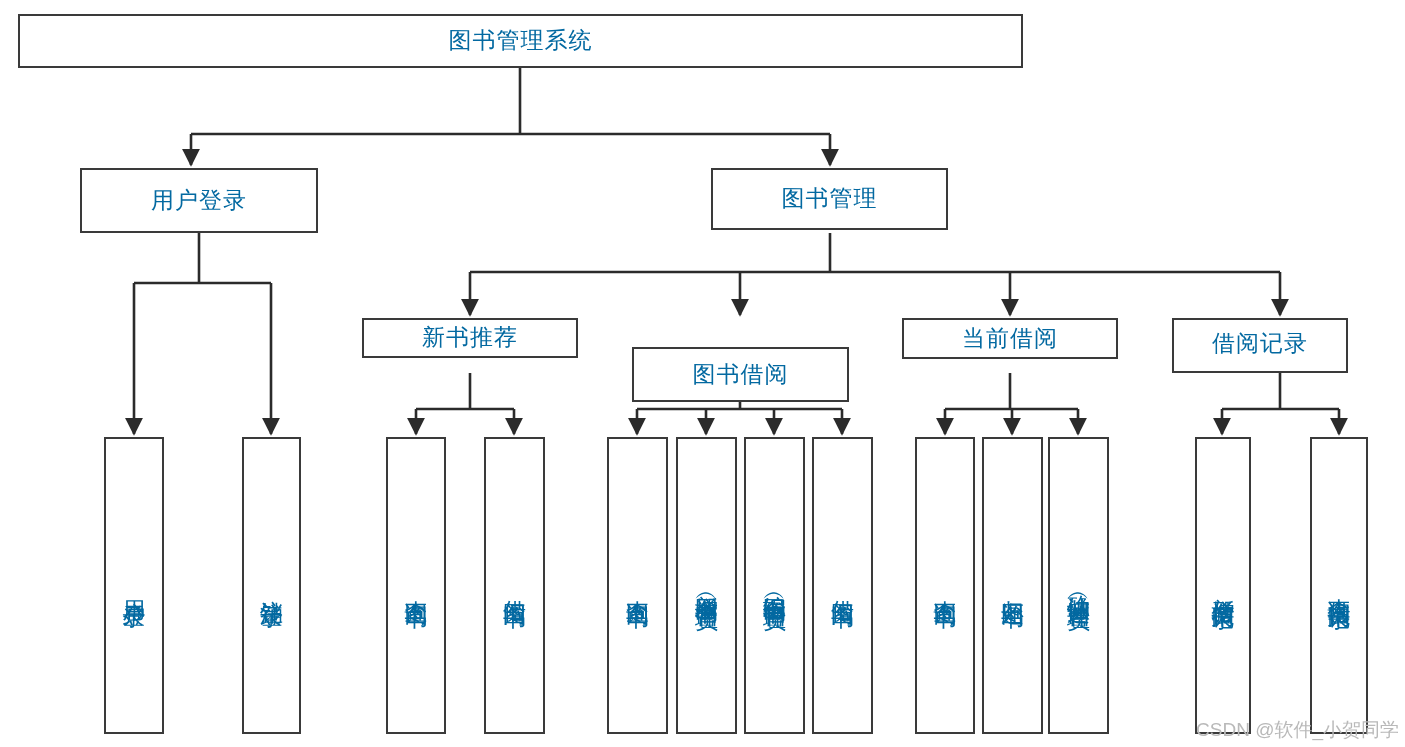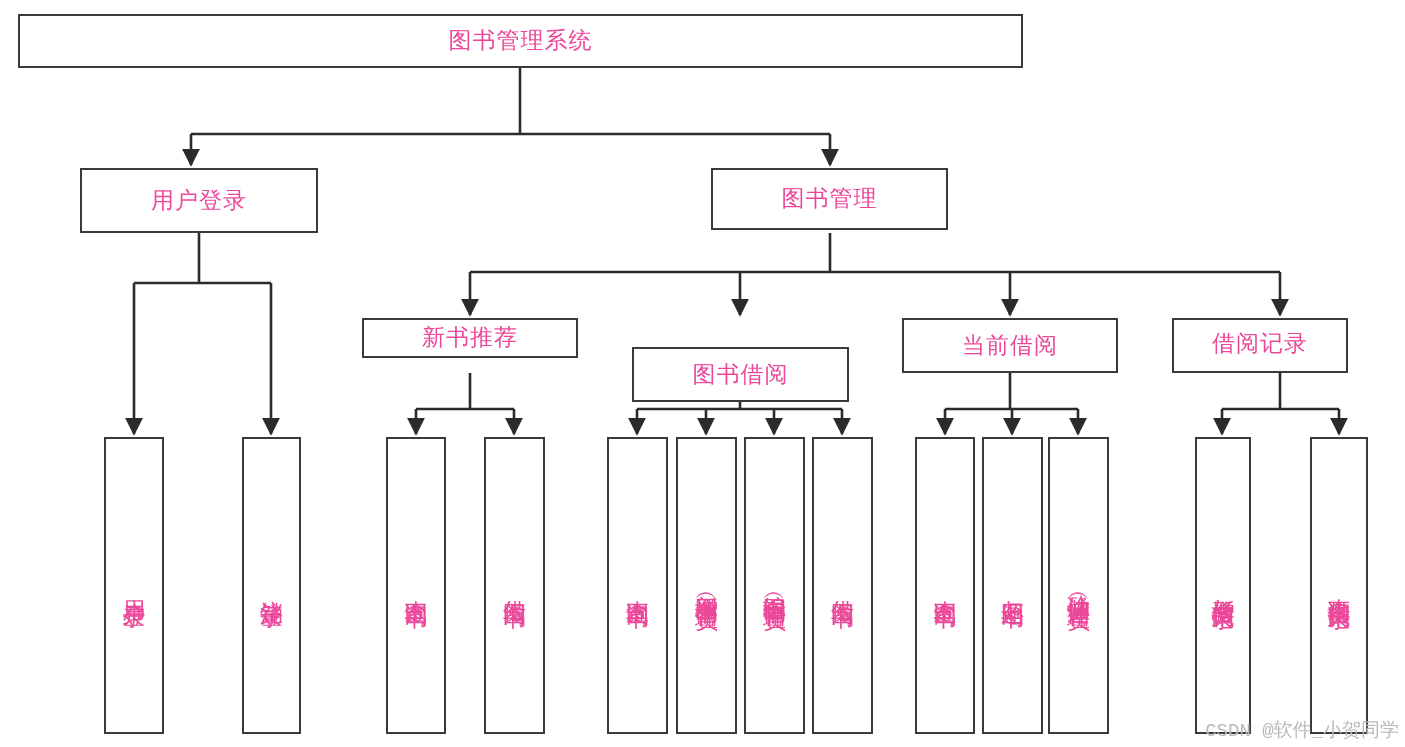--- a/index.html
+++ b/index.html
@@ -27,21 +27,21 @@
     pointer-events: none;
   }
   .node {
     position: absolute;
     box-sizing: border-box;
     background: #ffffff;
     border: 2px solid #3a3a3a;
     display: flex;
     align-items: center;
     justify-content: center;
-    color: #ec4899;
+    color: #0369a1;
     z-index: 2;
   }
   .node-h {
     font-size: 23px;
     letter-spacing: 1px;
     line-height: 1.2;
     white-space: nowrap;
   }
   .node-v {
     font-size: 23px;
@@ -55,21 +55,21 @@
     text-align: center;
   }
   .watermark {
     position: absolute;
     right: 6px;
     bottom: 4px;
     font-size: 19px;
     color: #b9b9b9;
     white-space: nowrap;
     z-index: 5;
-    font-family: Liberation Mono, monospace;
+    font-family: Liberation Sans, sans-serif;
   }
 </style>
 </head>
 <body>
 
 <div id="diagram-root">
 
   <svg id="edge-layer" viewBox="0 0 1405 747" width="1405" height="747" xmlns="http://www.w3.org/2000/svg">
     <defs>
       <marker id="arrow" viewBox="0 0 10 10" refX="9" refY="5" markerWidth="7" markerHeight="7" orient="auto-start-reverse">
@@ -121,21 +121,21 @@
     </g>
   </svg>
 
   <div class="node node-h" style="left:18px; top:14px; width:1005px; height:54px;">图书管理系统</div>
 
   <div class="node node-h" style="left:80px; top:168px; width:238px; height:65px;">用户登录</div>
   <div class="node node-h" style="left:711px; top:168px; width:237px; height:62px;">图书管理</div>
 
   <div class="node node-h" style="left:362px; top:318px; width:216px; height:40px;">新书推荐</div>
   <div class="node node-h" style="left:632px; top:318px; width:217px; height:55px;margin-top:29px;">图书借阅</div>
-  <div class="node node-h" style="left:902px; top:318px; width:216px; height:55px;">当前借阅</div>
+  <div class="node node-h" style="left:902px; top:318px; width:216px; height:41px;">当前借阅</div>
   <div class="node node-h" style="left:1172px; top:318px; width:176px; height:55px;font-family:Liberation Mono, monospace;">借阅记录</div>
 
   <div class="node node-v" style="left:104px; top:437px; width:60px; height:297px;">用户登录</div>
   <div class="node node-v" style="left:242px; top:437px; width:59px; height:297px;">注销登录</div>
 
   <div class="node node-v" style="left:386px; top:437px; width:60px; height:297px;">查询图书</div>
   <div class="node node-v" style="left:484px; top:437px; width:61px; height:297px;">借阅图书</div>
 
   <div class="node node-v" style="left:607px; top:437px; width:61px; height:297px;">查询图书</div>
   <div class="node node-v" style="left:676px; top:437px; width:61px; height:297px;">新增图书（管理员）</div>

